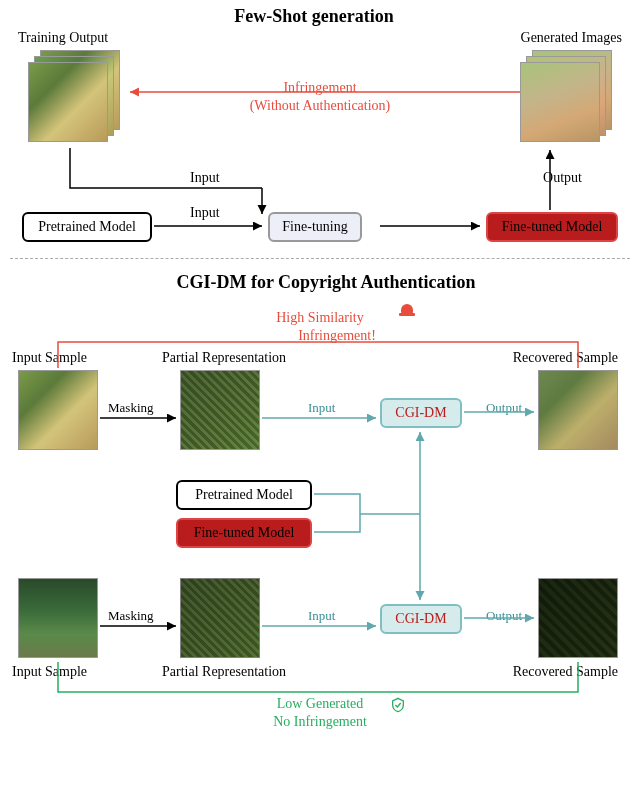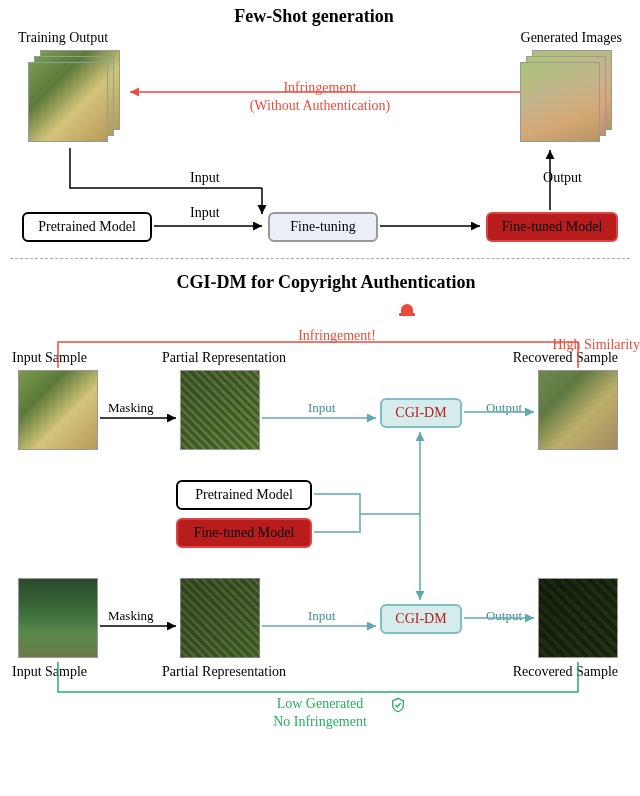--- a/index.html
+++ b/index.html
@@ -49,21 +49,21 @@
 <div class="img-stack" style="top:50px; right:28px;">
   <div class="layer painting2" style="right:0; top:0;"></div>
   <div class="layer painting2" style="right:6px; top:6px; filter:hue-rotate(-8deg);"></div>
   <div class="layer painting2" style="right:12px; top:12px;"></div>
 </div>
 
 <div class="red-text" style="top:80px; left:0; right:0; text-align:center;">Infringement</div>
 <div class="red-text" style="top:98px; left:0; right:0; text-align:center;">(Without Authentication)</div>
 
 <div class="box pretrained" style="top:212px; left:22px; width:130px; height:30px;">Pretrained Model</div>
-<div class="box finetuning" style="top:212px; left:268px; width:110px; height:30px;">Fine-tuning</div>
+<div class="box finetuning" style="top:212px; left:268px; width:94px; height:30px;">Fine-tuning</div>
 <div class="box finetuned" style="top:212px; right:22px; width:132px; height:30px;">Fine-tuned Model</div>
 
 <div class="label" style="top:170px; left:190px;">Input</div>
 <div class="label" style="top:205px; left:190px;">Input</div>
 <div class="label" style="top:170px; right:58px;">Output</div>
 
 <svg class="arrows" width="640" height="260">
   <defs>
     <marker id="arr-black" markerWidth="8" markerHeight="8" refX="6" refY="3" orient="auto">
         <path d="M0,0 L6,3 L0,6 Z" fill="#000"></path>
@@ -82,21 +82,21 @@
 
   <path d="M380,226 L480,226" stroke="#000" stroke-width="1.5" fill="none" marker-end="url(#arr-black)"></path>
 
   <path d="M550,210 L550,150" stroke="#000" stroke-width="1.5" fill="none" marker-end="url(#arr-black)"></path>
 </svg>
 
 <div class="divider" style="top:258px;"></div>
 
 <div class="title" style="position:absolute; top:272px; left:12px; right:0;font-family:Liberation Serif, serif;">CGI-DM for Copyright Authentication</div>
 
-<div class="red-text" style="top:310px; left:0; right:0; text-align:right;margin-top:27px;">High Similarity</div>
+<div class="red-text" style="top:310px; left:0; right:0; text-align:center;">High Similarity</div>
 <div class="alarm-icon" style="top:300px; left:398px;"></div>
 <div class="red-text" style="top:328px; left:16px; right:0; text-align:center;padding-left:18px;">Infringement!</div>
 
 <div class="label" style="top:350px; left:12px;">Input Sample</div>
 <div class="label" style="top:350px; left:162px;">Partial Representation</div>
 <div class="label" style="top:350px; right:22px;">Recovered Sample</div>
 
 <div class="img-single painting1" style="top:370px; left:18px;"></div>
 <div class="img-single masked" style="top:370px; left:180px;"></div>
 <div class="img-single recovered1" style="top:370px; right:22px;"></div>

